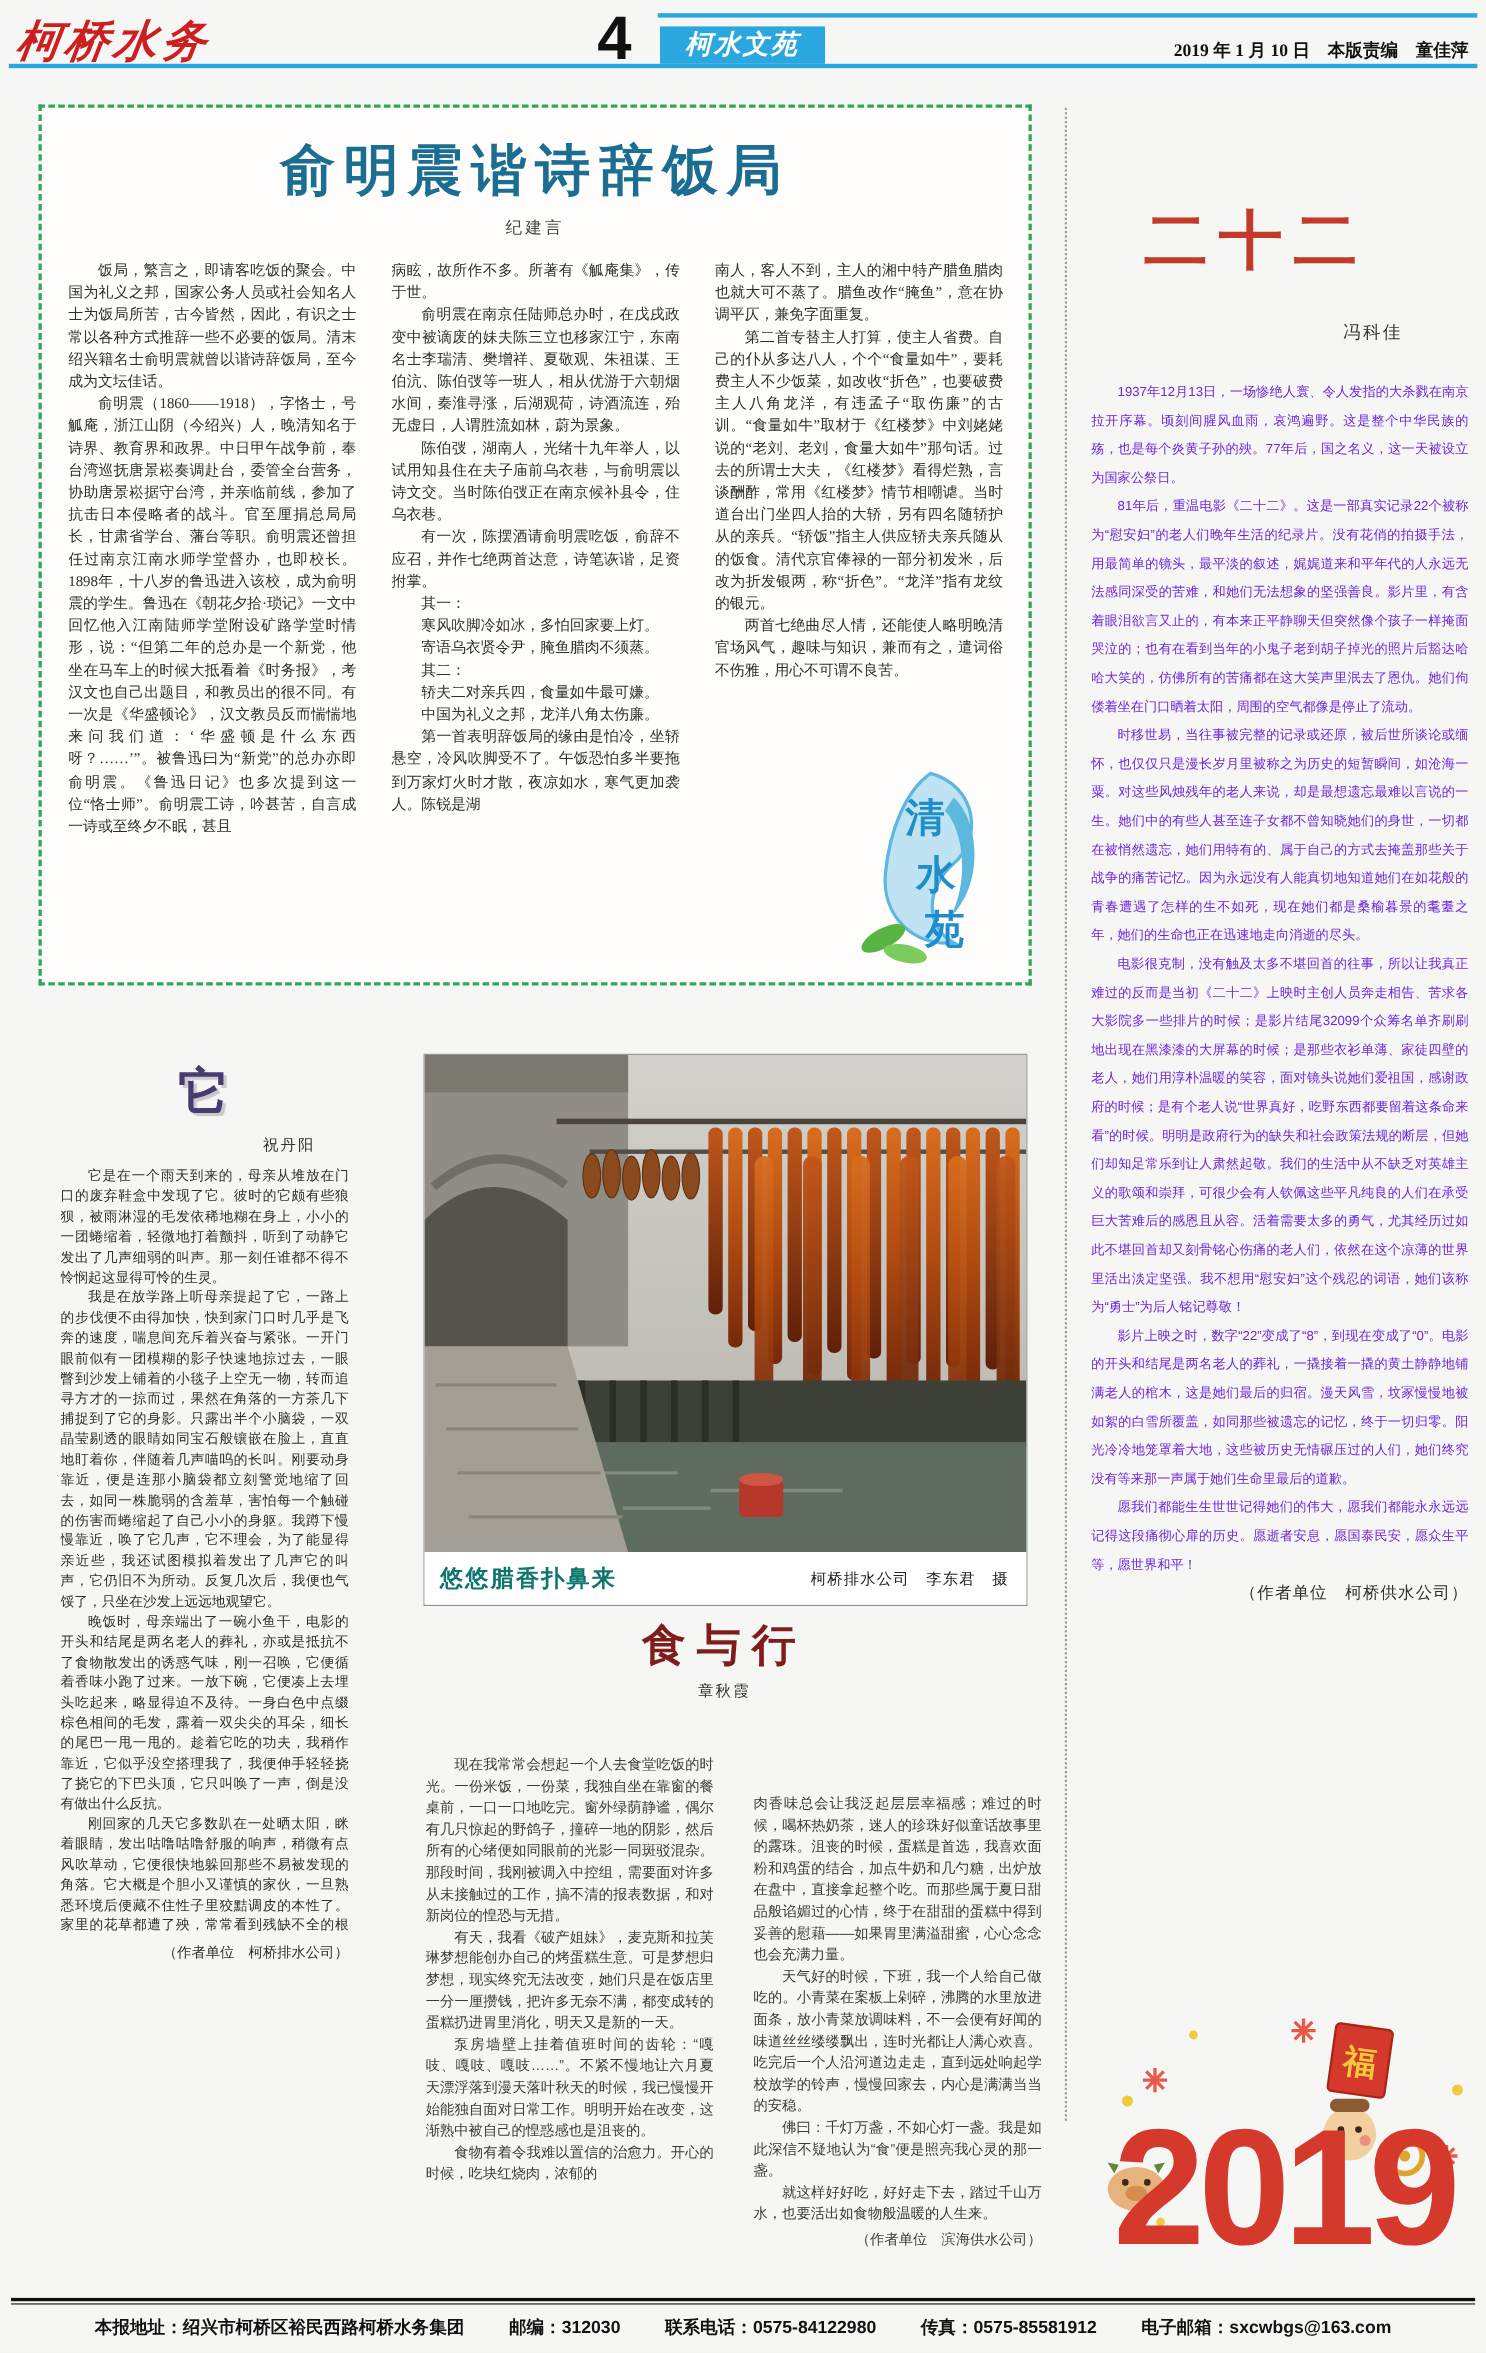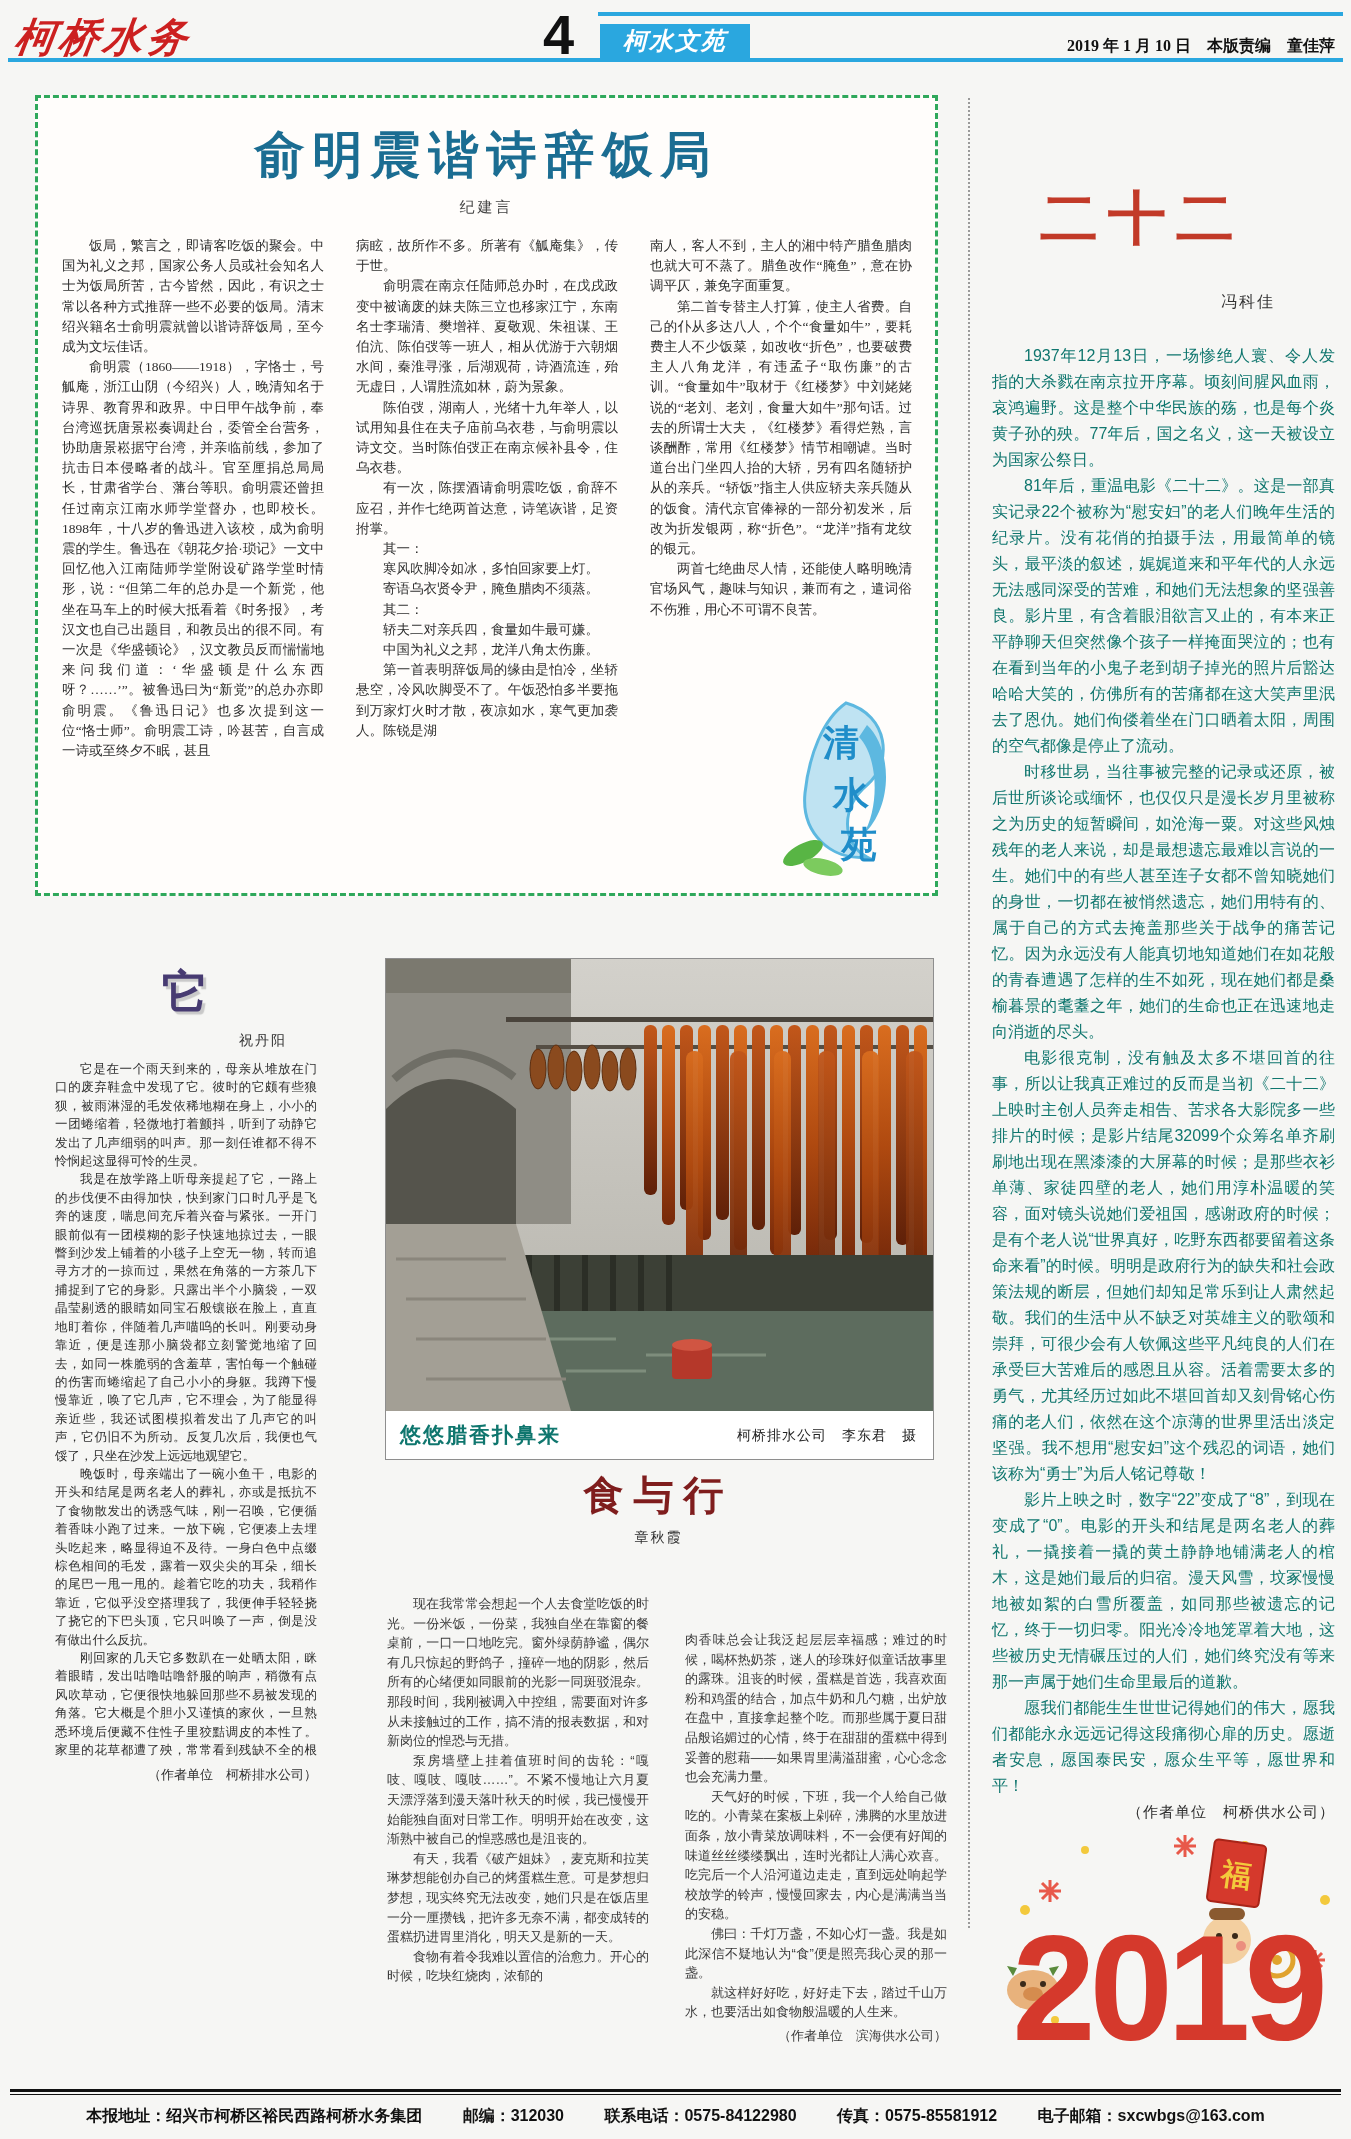--- a/index.html
+++ b/index.html
@@ -21,21 +21,21 @@
   .mcol p{margin:0;text-indent:2em;}
   .mcol p.cont{text-indent:0;}
   
   #seal{right:14px;bottom:8px;width:150px;height:200px;}
   
   #vdivider{left:968px;top:98px;width:0;height:1830px;border-left:2px dotted #9a9a9a;}
   
   #e22{left:992px;top:100px;width:343px;}
   #e22-title{margin:80px 0 0 48px;font-size:58px;font-weight:bold;color:#c23a28;letter-spacing:10px;font-family:"Liberation Sans",sans-serif;}
   #e22-byline{text-align:right;margin:34px 60px 0 0;font-size:16px;color:#333;letter-spacing:2px;}
-  #e22-body{margin-top:30px;font-family:"Liberation Sans",sans-serif;font-size:16px;line-height:26px;text-align:justify;color:#0f766e;}
+  #e22-body{margin-top:30px;font-family:"Liberation Sans",sans-serif;font-size:12px;line-height:26px;text-align:justify;color:#6d28d9;}
   #e22-body p{margin:0;text-indent:2em;}
   #e22-sig{text-align:right;font-size:15px;margin-top:4px;letter-spacing:1px;font-family:"Liberation Serif",serif;}
   
   #eit{left:55px;top:962px;width:262px;}
   #eit-title{text-align:center;font-size:46px;font-weight:bold;color:#473b72;text-shadow:3px 3px 1px #c9c9c9;letter-spacing:2px;}
   #eit-byline{text-align:right;font-size:14px;margin:8px 30px 10px 0;color:#333;letter-spacing:2px;}
   #eit-body{font-size:12.5px;line-height:18.4px;text-align:justify;height:700px;overflow:hidden;}
   #eit-body p{margin:0;text-indent:2em;}
   #eit-sig{text-align:right;font-size:13px;margin-top:6px;}
   
@@ -223,22 +223,22 @@
     <div class="abs" id="photo-caption">悠悠腊香扑鼻来</div>
     <div class="abs" id="photo-credit">柯桥排水公司　李东君　摄</div>
   </div>
 </div>
 
 <div class="abs" id="efood">
   <div id="efood-title">食与行</div>
   <div id="efood-byline">章秋霞</div>
   <div class="abs fcol" id="fcol1">
     <p>现在我常常会想起一个人去食堂吃饭的时光。一份米饭，一份菜，我独自坐在靠窗的餐桌前，一口一口地吃完。窗外绿荫静谧，偶尔有几只惊起的野鸽子，撞碎一地的阴影，然后所有的心绪便如同眼前的光影一同斑驳混杂。那段时间，我刚被调入中控组，需要面对许多从未接触过的工作，搞不清的报表数据，和对新岗位的惶恐与无措。</p>
+    <p>有天，我看《破产姐妹》，麦克斯和拉芙琳梦想能创办自己的烤蛋糕生意。可是梦想归梦想，现实终究无法改变，她们只是在饭店里一分一厘攒钱，把许多无奈不满，都变成转的蛋糕扔进胃里消化，明天又是新的一天。</p>
     <p>泵房墙壁上挂着值班时间的齿轮：“嘎吱、嘎吱、嘎吱……”。不紧不慢地让六月夏天漂浮落到漫天落叶秋天的时候，我已慢慢开始能独自面对日常工作。明明开始在改变，这渐熟中被自己的惶惑感也是沮丧的。</p>
-    <p>有天，我看《破产姐妹》，麦克斯和拉芙琳梦想能创办自己的烤蛋糕生意。可是梦想归梦想，现实终究无法改变，她们只是在饭店里一分一厘攒钱，把许多无奈不满，都变成转的蛋糕扔进胃里消化，明天又是新的一天。</p>
     <p>食物有着令我难以置信的治愈力。开心的时候，吃块红烧肉，浓郁的</p>
   </div>
   <div class="abs fcol" id="fcol2">
     <p class="cont">肉香味总会让我泛起层层幸福感；难过的时候，喝杯热奶茶，迷人的珍珠好似童话故事里的露珠。沮丧的时候，蛋糕是首选，我喜欢面粉和鸡蛋的结合，加点牛奶和几勺糖，出炉放在盘中，直接拿起整个吃。而那些属于夏日甜品般谄媚过的心情，终于在甜甜的蛋糕中得到妥善的慰藉——如果胃里满溢甜蜜，心心念念也会充满力量。</p>
     <p>天气好的时候，下班，我一个人给自己做吃的。小青菜在案板上剁碎，沸腾的水里放进面条，放小青菜放调味料，不一会便有好闻的味道丝丝缕缕飘出，连时光都让人满心欢喜。吃完后一个人沿河道边走走，直到远处响起学校放学的铃声，慢慢回家去，内心是满满当当的安稳。</p>
     <p>佛曰：千灯万盏，不如心灯一盏。我是如此深信不疑地认为“食”便是照亮我心灵的那一盏。</p>
     <p>就这样好好吃，好好走下去，踏过千山万水，也要活出如食物般温暖的人生来。</p>
     <div id="efood-sig">（作者单位　滨海供水公司）</div>
   </div>
 </div>

